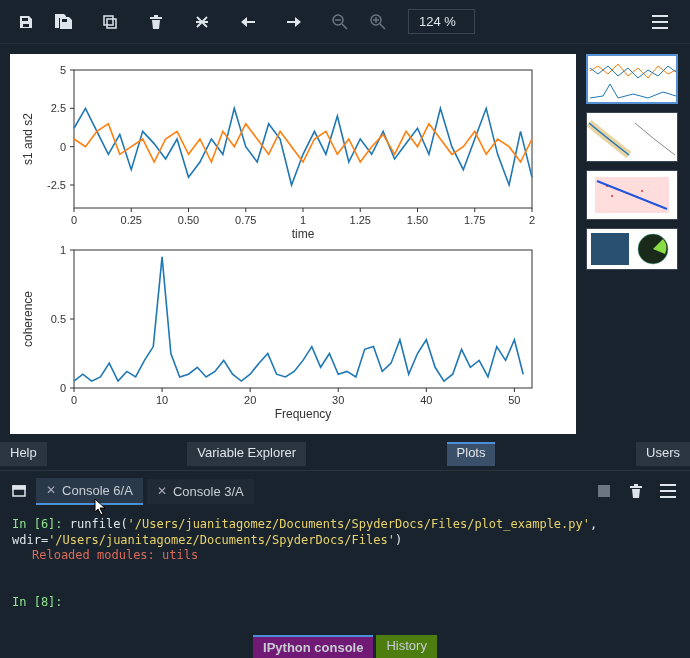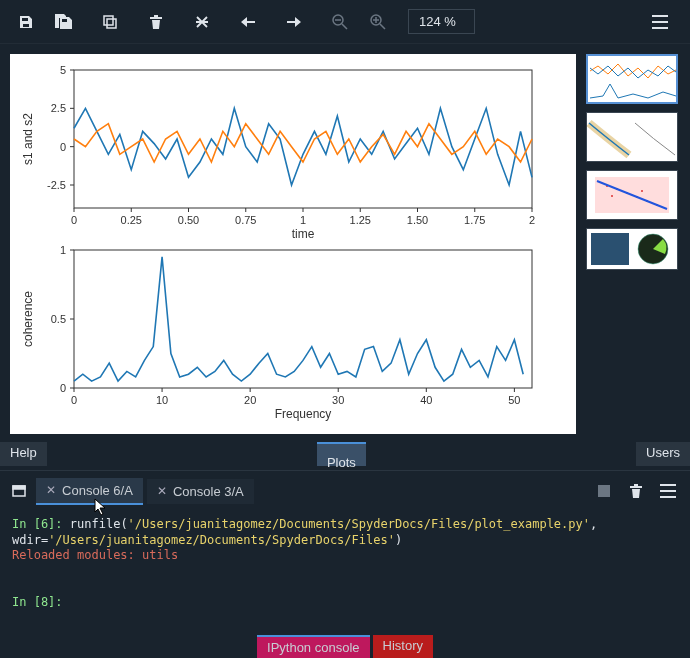--- a/index.html
+++ b/index.html
@@ -46,21 +46,21 @@
 .thumb.sel { border: 2px solid #5690d4; }
 
 .pane-tabs {
   display: flex; justify-content: space-between; gap: 3px;
   padding: 2px 0 4px; height: 30px;
 }
 .ptab {
   padding: 3px 10px; background: #2a3540; cursor: pointer;
   font-size: 13px; color: #dfe4ea;
 }
-.ptab.active { background: #3a5068; border-top: 2px solid #4a90d9; padding-top: 11px; }
+.ptab.active { background: #3a5068; border-top: 2px solid #4a90d9; padding-top: 1px; }
 
 .console-wrap { border-top: 1px solid #2a3540; }
 .console-hdr {
   display: flex; align-items: center; height: 40px;
   padding: 0 6px;
 }
 .ctab {
   display: flex; align-items: center; gap: 6px;
   padding: 5px 10px; margin-left: 4px;
   background: #1f2a35; cursor: pointer;
@@ -68,25 +68,25 @@
 }
 .ctab.active { background: #2a3949; border-bottom: 2px solid #4a90d9; }
 .ctab .x { font-size: 12px; color: #aab; }
 .console-body {
   padding: 6px 12px; height: 120px;
   font-family: Menlo, Consolas, monospace; font-size: 12px; line-height: 1.3;
   color: #dfe4ea; overflow: auto;
 }
 .prompt { color: #8fe68f; }
 .str { color: #e8d36b; }
-.reload { color: #d96b5b; }
+.reload { color: #d96b5b; margin-left: 20px; }
 
 .bottom-tabs { display: flex; justify-content: center; gap: 3px; padding: 4px 0; }
-.btab { padding: 3px 10px; background: #b91c1c; cursor: pointer; font-size: 13px; }
-.btab.active { background: #be185d; border-top: 2px solid #4a90d9; }
+.btab { padding: 3px 10px; background: #4d7c0f; cursor: pointer; font-size: 13px; }
+.btab.active { background: #701a75; border-top: 2px solid #4a90d9; font-weight: bold; }
 
 .cursor-arrow {
   position: absolute; left: 94px; top: 498px; pointer-events: none;
 }
 </style>
 </head>
 <body>
 
 <div class="toolbar">
   <div class="tbtn">
@@ -237,20 +237,21 @@
           <rect x="4" y="4" width="38" height="32" fill="#2a5070"></rect>
           <circle cx="66" cy="20" r="15" fill="#1a2a1a"></circle>
           <circle cx="66" cy="20" r="15" fill="none" stroke="#4a8" stroke-width="0.5"></circle>
           <path d="M66,20 L76,10 A14,14 0 0,1 78,25 z" fill="#8d4"></path>
         </svg></div>
   </div>
 </div>
 
 <div class="pane-tabs">
   <div class="ptab">Help</div>
+  <div class="ptab">Variable Explorer</div>
   <div class="ptab active">Plots</div>
   <div class="ptab">Users</div>
 </div>
 
 <div class="console-wrap">
   <div class="console-hdr">
     <div class="tbtn" style="width:26px">
         <svg width="14" height="12" viewBox="0 0 14 12" fill="none" stroke="currentColor" stroke-width="1.5">
           <rect x="1" y="1" width="12" height="10"></rect>
           <rect x="1" y="1" width="12" height="3" fill="currentColor"></rect>

